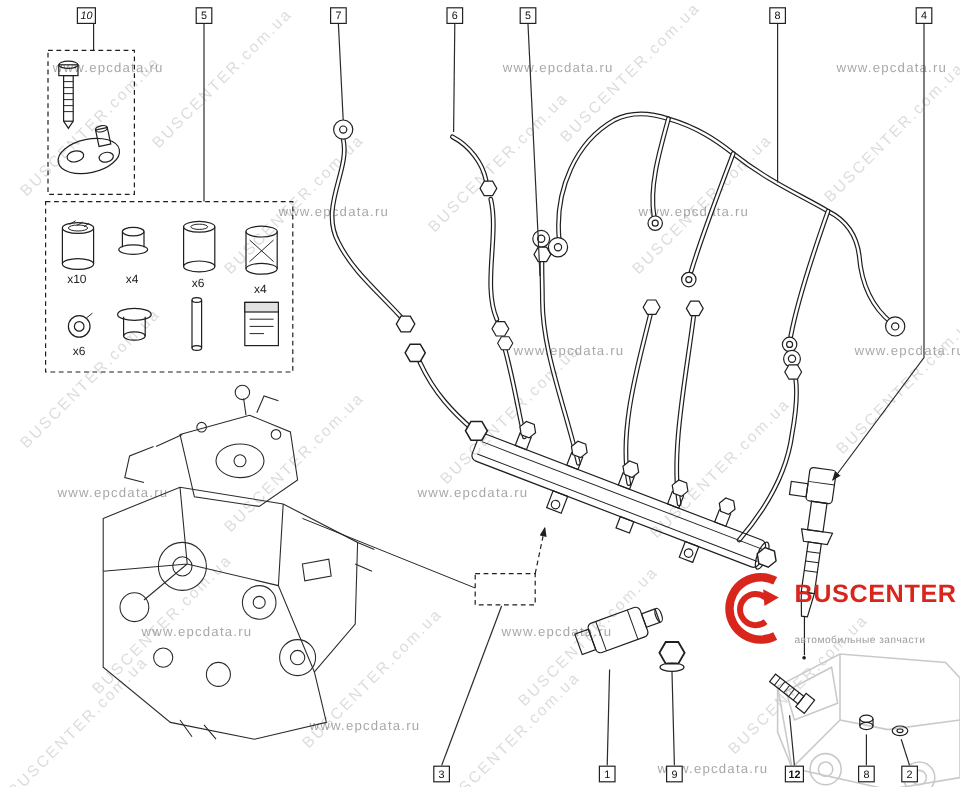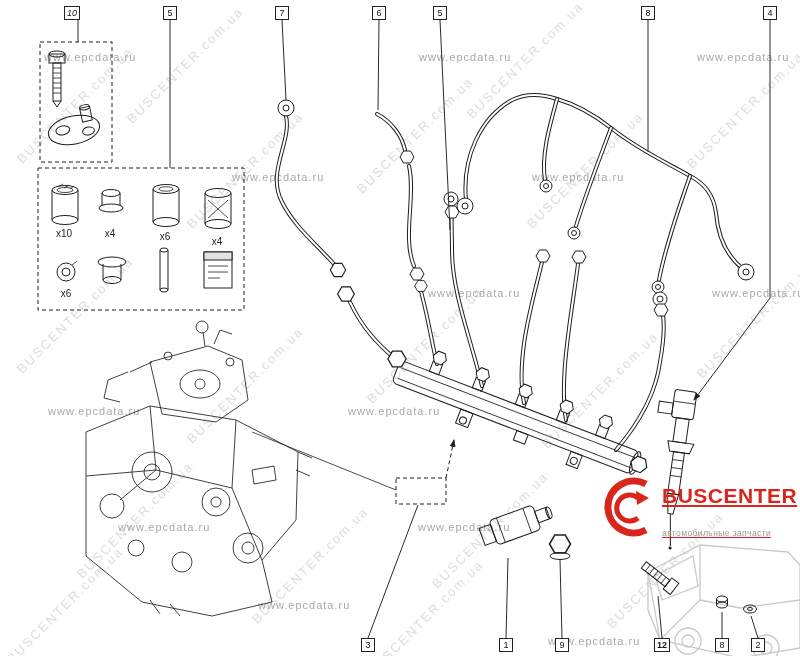--- a/index.html
+++ b/index.html
@@ -25,21 +25,21 @@
   .eye  { fill:#ffffff; stroke:#1f1f1f; stroke-width:1; }
   .leader { fill:none; stroke:#2a2a2a; stroke-width:1; }
 
   .callout { position:absolute; transform:translate(-50%,-50%); min-width:14px; height:14px;
              line-height:12px; padding:0 2px; border:1px solid #222; background:#fff;
              font-size:9px; text-align:center; color:#111; z-index:4; }
   .kit-label { position:absolute; transform:translate(-50%,0); font-size:10px; color:#222; z-index:3; }
 
   
   .brand { position:absolute; left:592px; top:468px; display:flex; gap:6px;
-           align-items:flex-start; z-index:5;text-decoration:underline; }
+           align-items:flex-start; z-index:5; }
   .brand svg { display:block; }
   .brand-text { margin-top:16px; }
   .brand-name { font-size:21px; font-weight:bold; letter-spacing:0.5px; }
   .brand-tagline { font-size:8.5px; letter-spacing:0.4px; margin-top:3px; }
 </style>
 </head>
 <body>
 
 <div class="canvas">
 

